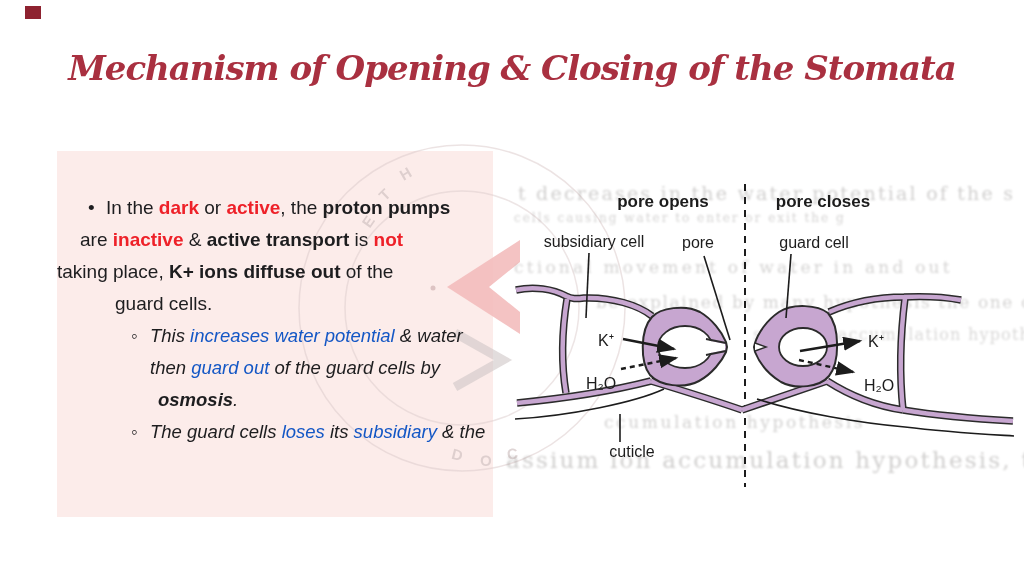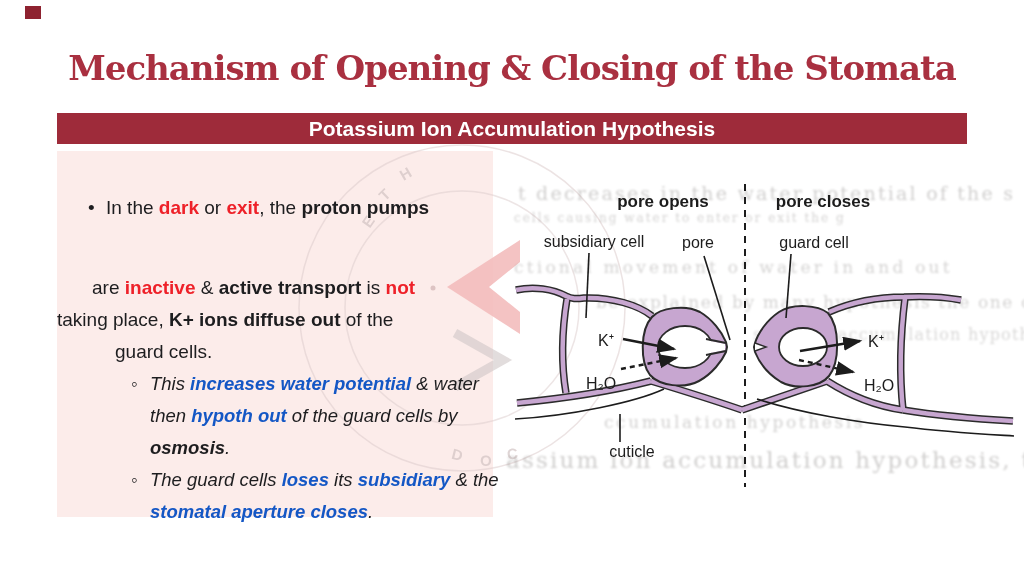--- a/index.html
+++ b/index.html
@@ -1,34 +1,34 @@
 <!DOCTYPE html>
 <html><head>
 <meta charset="utf-8">
 <style>
   html,body{margin:0;padding:0;background:#555;}
   .slide{position:relative;width:1024px;height:576px;background:var(--bg,#fff);overflow:hidden;
          font-family:"Liberation Sans",sans-serif;}
   .corner-square{position:absolute;left:25px;top:6px;width:16px;height:13px;background:var(--corner,#8e2230);}
   .title{position:absolute;left:0;top:48px;width:1024px;margin:0;text-align:center;
-         font-family:"DejaVu Serif",serif;font-weight:bold;
+         font-family:"DejaVu Serif",serif;font-style:italic;font-weight:bold;
          font-size:34px;letter-spacing:-1px;color:var(--title-color,#a93040);}
   .banner{position:absolute;left:57px;top:113px;width:910px;height:31px;background:var(--accent,#9e2b3a);
           color:var(--banner-text,#fff);display:flex;align-items:center;justify-content:center;
           font-size:21px;font-weight:bold;}
   .panel{position:absolute;left:57px;top:151px;width:436px;height:366px;background:var(--panel-bg,#fcecea);}
 
   
   #bullets{position:absolute;left:57px;top:192px;width:436px;color:var(--ink,#1d1d1f);font-size:19px;z-index:6;}
   #bullets .row{position:relative;height:32px;line-height:32px;white-space:nowrap;}
   #bullets .row.sub{font-style:italic;font-size:18.5px;}
   #bullets .mk{position:absolute;top:0;font-style:normal;}
   #bullets .b{font-weight:bold;}
   #bullets .r{color:var(--red,#ee2129);font-weight:bold;}
-  #bullets .bl{color:var(--blue,#1457c5);font-weight:bold;}
+  #bullets .bl{color:var(--blue,#1457c5);font-weight:normal;}
 
   
   #watermark{position:absolute;left:0;top:0;width:1024px;height:576px;z-index:2;pointer-events:none;}
   #watermark .wl{position:absolute;font-size:15px;font-weight:bold;color:#cfc0c0;opacity:.65;
                  font-family:"Liberation Sans",sans-serif;}
   
   #bleed{position:absolute;left:0;top:0;width:1024px;height:576px;z-index:3;pointer-events:none;}
   #bleed .bt{position:absolute;font-family:"DejaVu Serif",serif;color:#8f8c8a;
              filter:blur(0.8px);white-space:nowrap;}
   
@@ -39,23 +39,20 @@
 </style>
 </head>
 <body>
 
 <div class="slide" style="--bg: #ffffff; --accent: #9e2b3a; --ink: #1d1d1f; --corner: #8e2230; --title-color: #a93040; --banner-text: #ffffff; --panel-bg: #fcecea; --red: #ee2129; --blue: #1457c5;">
 
   <div class="corner-square"></div>
 
   <h1 class="title">Mechanism of Opening &amp; Closing of the Stomata</h1>
 
-  <div class="banner">
-    <span>Potassium Ion Accumulation Hypothesis</span>
-  </div>
 
   <div class="panel"></div>
 
   <div id="watermark">
     <svg width="1024" height="576">
       <circle cx="462" cy="308" r="163" fill="none" stroke="#dccccc" stroke-width="1.5" opacity="0.55"></circle>
       <circle cx="462" cy="308" r="117" fill="none" stroke="#dccccc" stroke-width="1.5" opacity="0.5"></circle>
       <circle cx="433" cy="288" r="2.5" fill="#d4b9b9" opacity="0.8"></circle>
       <polygon points="447,287 520,240 520,334" fill="#f3bdbd" opacity="0.9"></polygon>
       <polygon points="520,262 520,312 489,287" fill="#ffffff"></polygon>
@@ -155,24 +152,23 @@
     <text x="698" y="248" text-anchor="middle" class="lbl">pore</text>
     <text x="814" y="248" text-anchor="middle" class="lbl">guard cell</text>
     <text x="632" y="457" text-anchor="middle" class="lbl">cuticle</text>
     <text x="598" y="346" class="lbl">K⁺</text>
     <text x="586" y="389" class="lbl">H₂O</text>
     <text x="868" y="347" class="lbl">K⁺</text>
     <text x="864" y="391" class="lbl">H₂O</text>
   </svg>
 
   <div id="bullets">
-      <div class="row" style="padding-left: 49px;"><span class="mk" style="left: 31px;">•</span><span>In the </span><span class="r">dark</span><span> or </span><span class="r">exit</span><span>, the </span><span class="b">proton pumps</span></div>
-      <div class="row" style="padding-left: 35px; margin-top: 48px;"><span>are </span><span class="r">inactive</span><span> &amp; </span><span class="b">active transport</span><span> is </span><span class="r">not</span></div>
+      <div class="row" style="padding-left: 49px;"><span class="mk" style="left: 31px;">•</span><span>In the </span><span class="r">dark</span><span> or </span><span class="r">active</span><span>, the </span><span class="b">proton pumps</span></div>
+      <div class="row" style="padding-left: 23px;"><span>are </span><span class="r">inactive</span><span> &amp; </span><span class="b">active transport</span><span> is </span><span class="r">not</span></div>
       <div class="row" style=""><span>taking place, </span><span class="b">K+ ions diffuse out</span><span> of the</span></div>
       <div class="row" style="padding-left: 58px;"><span>guard cells.</span></div>
       <div class="row sub" style="padding-left: 93px;"><span class="mk" style="left: 74px;">◦</span><span>This </span><span class="bl">increases water potential</span><span> &amp; water</span></div>
-      <div class="row sub" style="padding-left: 93px;"><span>then </span><span class="bl">hypoth out</span><span> of the guard cells by</span></div>
-      <div class="row sub" style="padding-left: 93px;"><span class="b">osmosis</span><span>.</span></div>
+      <div class="row sub" style="padding-left: 93px;"><span>then </span><span class="bl">guard out</span><span> of the guard cells by</span></div>
+      <div class="row sub" style="padding-left: 93px; margin-left: 8px;"><span class="b">osmosis</span><span>.</span></div>
       <div class="row sub" style="padding-left: 93px;"><span class="mk" style="left: 74px;">◦</span><span>The guard cells </span><span class="bl">loses</span><span> its </span><span class="bl">subsidiary</span><span> &amp; the</span></div>
-      <div class="row sub" style="padding-left: 93px;"><span class="bl">stomatal aperture closes</span><span>.</span></div>
     </div>
 
 </div>
 
 </body></html>

